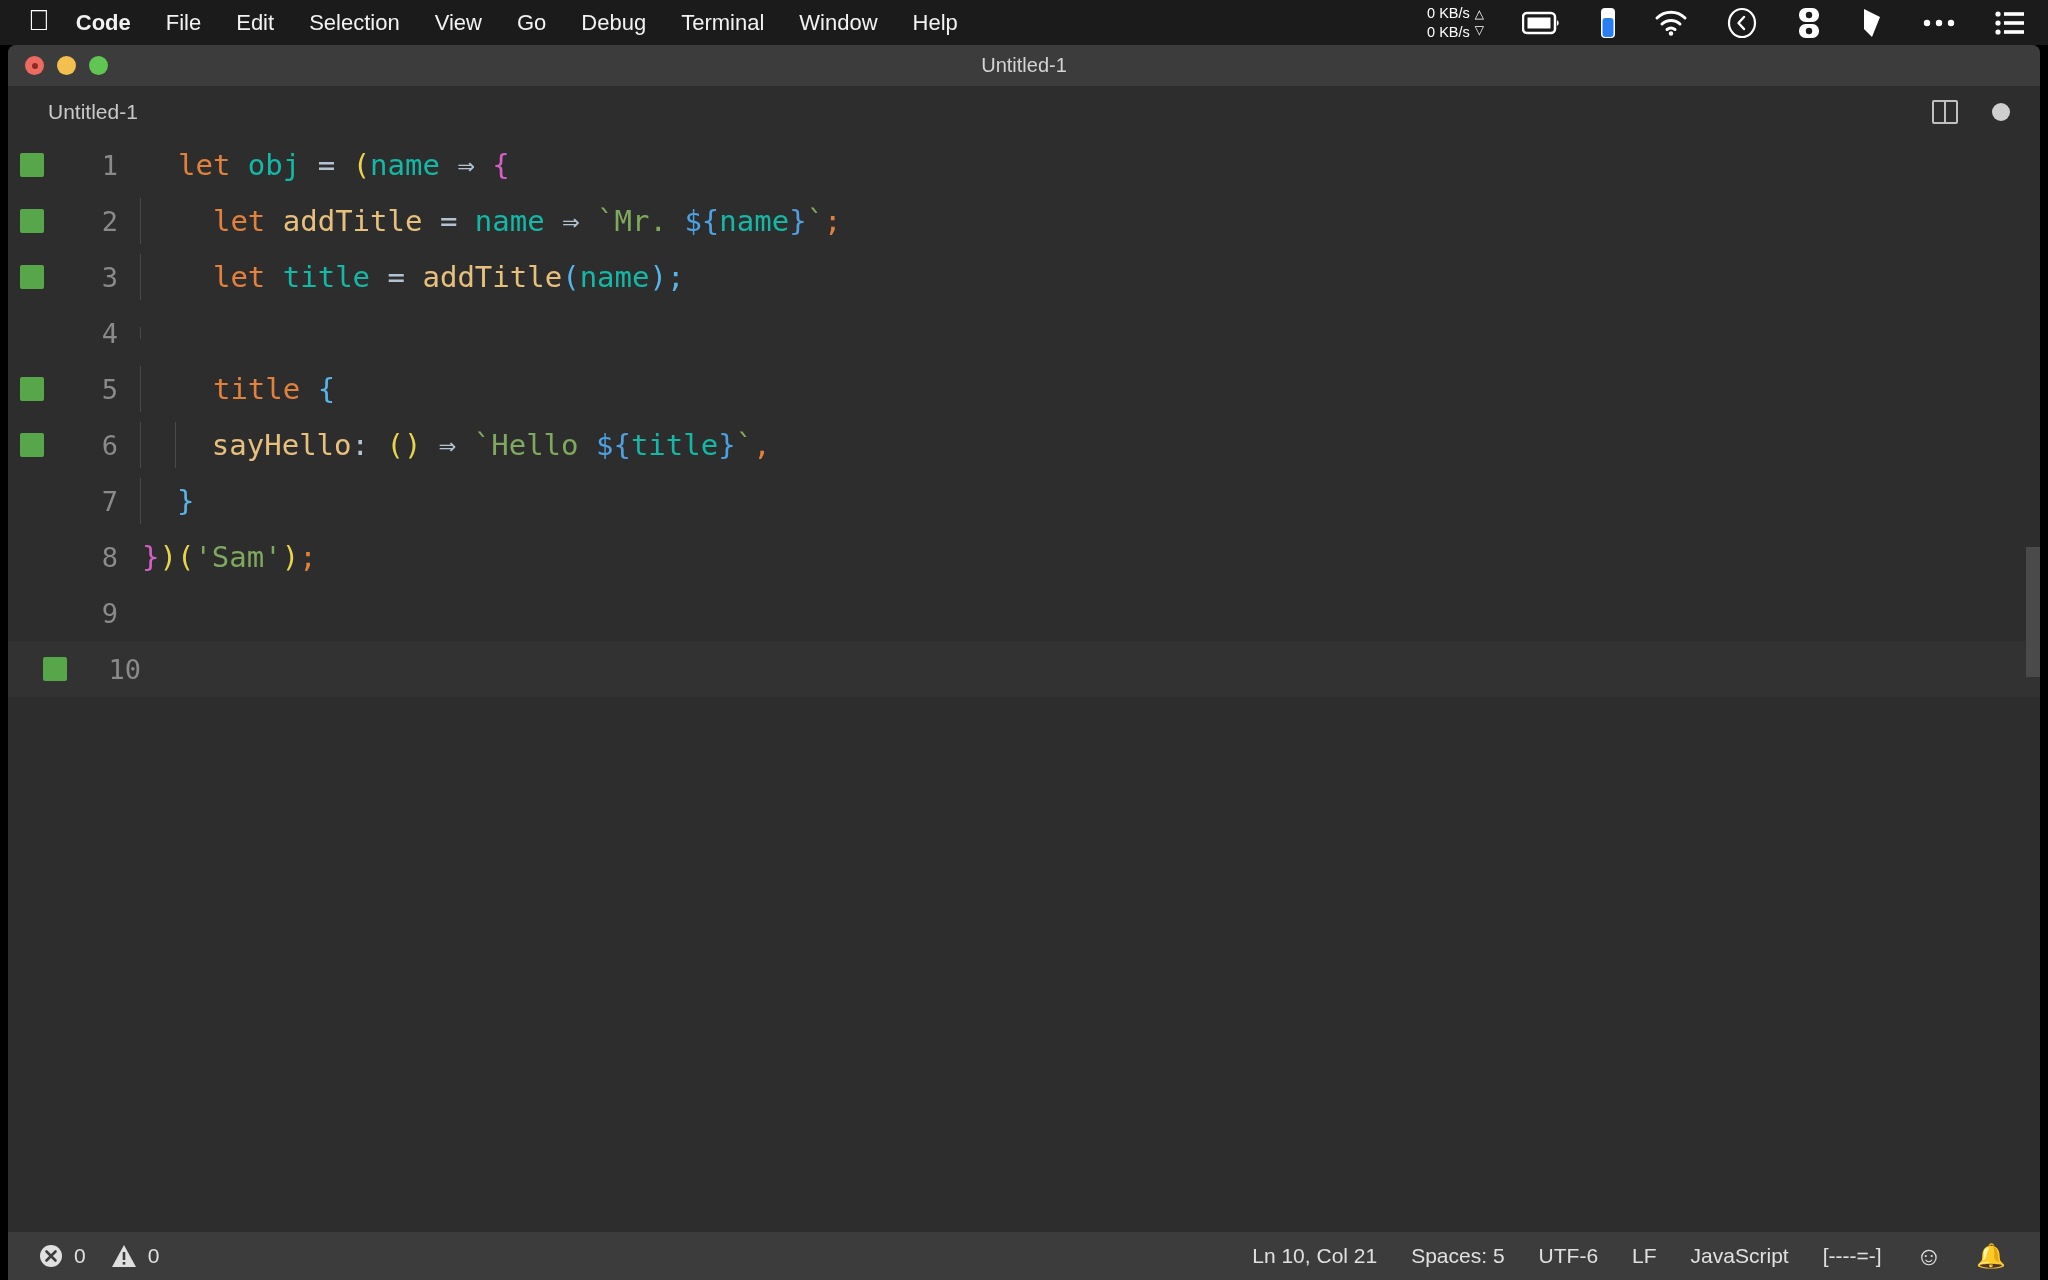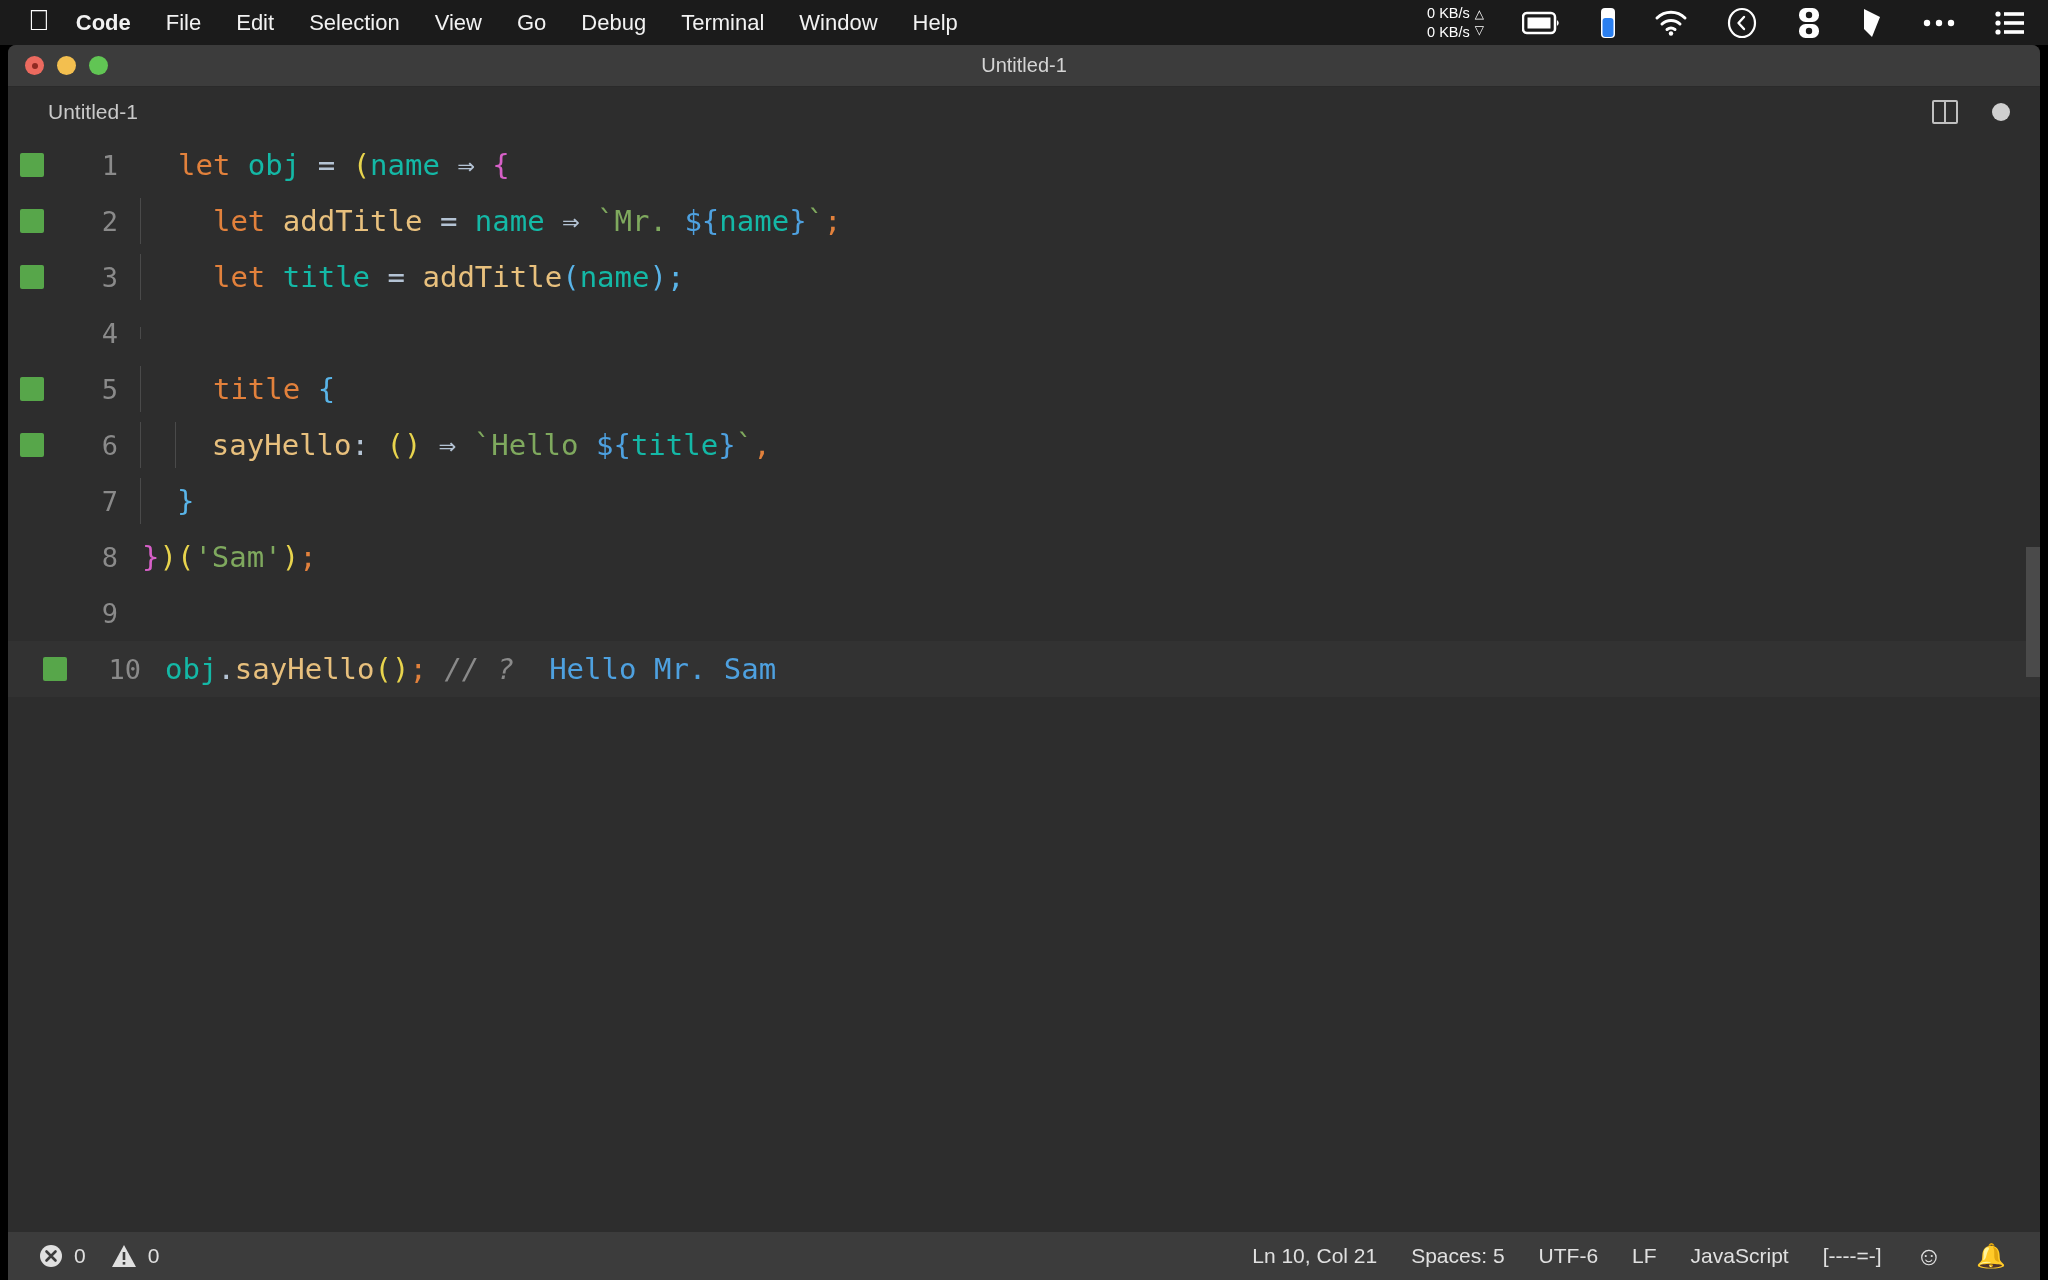--- a/index.html
+++ b/index.html
@@ -277,21 +277,20 @@
         <div class="code-line">
           <div class="gutter-mark"></div>
           <div class="lineno">9</div>
           <div class="code-text"></div>
         </div>
         <div class="code-line current">
           <div class="gutter-mark">
             <span class="sq"></span>
           </div>
           <div class="lineno">10</div>
-          <div class="code-text"><span class="t-var">obj</span><span class="t-op">.</span><span class="t-fn">sayHello</span><span class="t-par-y">()</span><span class="t-semi-o">;</span><span class="t-comment"> // ? </span><span class="t-out"> Hello Mr. Sam</span></div>
         </div>
       </div>
     <div id="scroll-marker"></div>
   </div>
 
   <div id="statusbar">
     <div id="status-left">
       <span class="err-icon">
         <svg width="26" height="26" viewBox="0 0 26 26">
           <circle cx="13" cy="13" r="11" fill="#e0e0e0"></circle>

